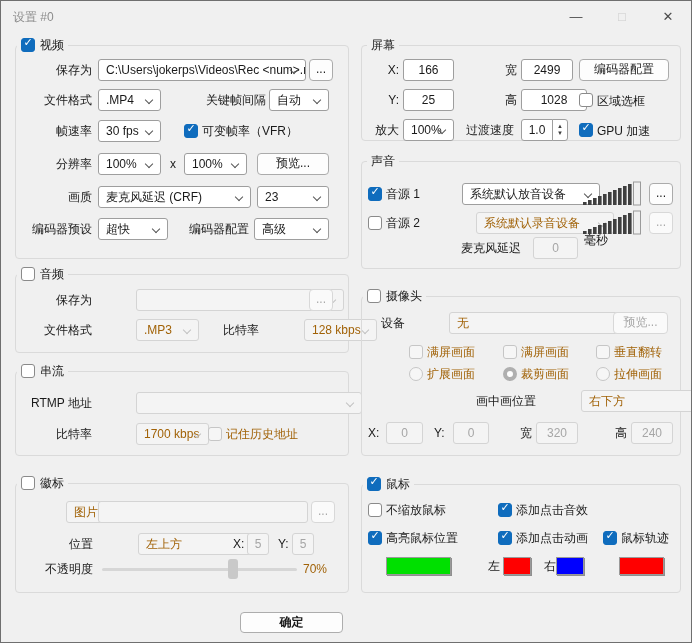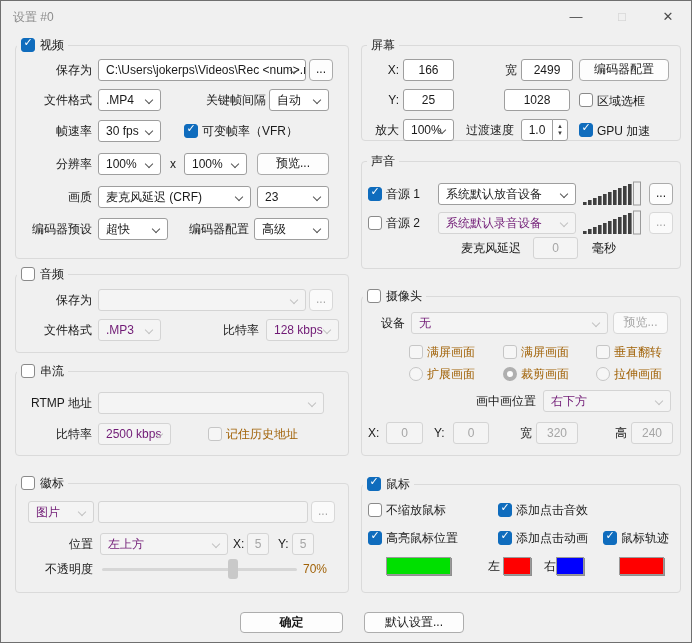--- a/index.html
+++ b/index.html
@@ -12,21 +12,21 @@
   .capbtn.max{color:#cdcdcd;}
   .grp{position:absolute;border:1px solid #dadada;border-radius:4px;box-sizing:border-box;background:transparent;}
   .leg{position:absolute;display:flex;align-items:center;gap:5px;background:#f0f0f0;padding:0 4px;height:16px;z-index:2;white-space:nowrap;}
   .lbl{position:absolute;height:22px;line-height:22px;white-space:nowrap;}
   .lbl.r{text-align:right;}
   .lbl.dim{color:#a16207;}
   .combo{position:absolute;height:22px;background:#fff;border:1px solid #9e9e9e;border-radius:3px;box-sizing:border-box;
          line-height:20px;padding:0 20px 0 7px;overflow:hidden;white-space:nowrap;}
   .combo::after{content:"";position:absolute;right:8px;top:7px;width:5px;height:5px;
          border-right:1.4px solid #565656;border-bottom:1.4px solid #565656;transform:rotate(45deg);}
-  .combo.dis{background:#f4f4f4;border-color:#d4d4d4;color:#701a75;}
+  .combo.dis{background:#f4f4f4;border-color:#d4d4d4;color:#a16207;margin-left:38px;}
   .combo.dis::after{border-color:#c2c2c2;}
   .field{position:absolute;height:22px;background:#fff;border:1px solid #9e9e9e;border-radius:3px;box-sizing:border-box;
          line-height:20px;text-align:center;overflow:hidden;}
   .field.dis{background:#f4f4f4;border-color:#d4d4d4;color:#a6a6a6;}
   .btn{position:absolute;height:22px;background:#fdfdfd;border:1px solid #ababab;border-radius:4px;box-sizing:border-box;
        line-height:19px;text-align:center;}
   .btn.dis{color:#a8a8a8;border-color:#d8d8d8;background:#fafafa;}
   .cb{position:absolute;width:14px;height:14px;background:#fff;border:1px solid #8a8a8a;border-radius:3px;box-sizing:border-box;}
   .cb.on{background:#0f6cbd;border-color:#0f6cbd;}
   .cb.on::after{content:"✓";position:absolute;left:1.5px;top:-3px;color:#fff;font-size:11px;}
@@ -99,21 +99,21 @@
   <div class="combo dis" style="left:265px;top:318px;width:73px;">128 kbps</div>
 
   <div class="grp" style="left:14px;top:370px;width:334px;height:85px;"></div>
   <div class="leg" style="left:16px;top:362px;">
     <span class="cb" style="position:relative;"></span>
     <span>串流</span>
   </div>
   <div class="lbl r" style="left:20px;top:391px;width:71px;">RTMP 地址</div>
   <div class="combo dis" style="left:97px;top:391px;width:226px;"></div>
   <div class="lbl r" style="left:28px;top:422px;width:63px;">比特率</div>
-  <div class="combo dis" style="left:97px;top:422px;width:73px;">2500 kbps</div>
+  <div class="combo dis" style="left:97px;top:422px;width:73px;">1700 kbps</div>
   <span class="cb dis" style="left:207px;top:426px;"></span>
   <div class="lbl dim" style="left:225px;top:422px;">记住历史地址</div>
 
   <div class="grp" style="left:14px;top:482px;width:334px;height:110px;"></div>
   <div class="leg" style="left:16px;top:474px;">
     <span class="cb" style="position:relative;"></span>
     <span>徽标</span>
   </div>
   <div class="combo dis" style="left:27px;top:500px;width:66px;">图片</div>
   <div class="field dis" style="left:97px;top:500px;width:210px;"></div>
@@ -134,38 +134,38 @@
     <span>屏幕</span>
   </div>
   <div class="lbl r" style="left:370px;top:58px;width:28px;">X:</div>
   <div class="field" style="left:402px;top:58px;width:51px;">166</div>
   <div class="lbl" style="left:504px;top:58px;">宽</div>
   <div class="field" style="left:520px;top:58px;width:52px;">2499</div>
   <div class="btn" style="left:578px;top:58px;width:90px;">编码器配置</div>
   <div class="lbl r" style="left:370px;top:88px;width:28px;">Y:</div>
   <div class="field" style="left:402px;top:88px;width:51px;">25</div>
   <div class="lbl" style="left:504px;top:88px;">高</div>
-  <div class="field" style="left:503px;top:88px;width:66px;">1028</div>
+  <div class="field" style="left:520px;top:88px;width:66px;">1028</div>
   <span class="cb" style="left:578px;top:92px;"></span>
   <div class="lbl" style="left:596px;top:89px;">区域选框</div>
   <div class="lbl r" style="left:368px;top:118px;width:30px;">放大</div>
   <div class="combo" style="left:402px;top:118px;width:51px;">100%</div>
   <div class="lbl r" style="left:458px;top:118px;width:55px;">过渡速度</div>
   <div class="field" style="left:520px;top:118px;width:32px;border-radius:3px 0 0 3px;">1.0</div>
   <div class="spin" style="left:551px;top:118px;"></div>
   <span class="cb on" style="left:578px;top:122px;"></span>
   <div class="lbl" style="left:596px;top:119px;">GPU 加速</div>
 
   <div class="grp" style="left:360px;top:160px;width:320px;height:108px;"></div>
   <div class="leg" style="left:366px;top:152px;">
     <span>声音</span>
   </div>
   <span class="cb on" style="left:367px;top:186px;"></span>
   <div class="lbl" style="left:385px;top:182px;">音源 1</div>
-  <div class="combo" style="left:437px;top:182px;width:138px;">系统默认放音设备</div>
+  <div class="combo" style="left:461px;top:182px;width:138px;">系统默认放音设备</div>
   <svg class="meter" style="left:582px;top:180px;" viewBox="0 0 58 26">
     <g fill="#3f3f3f">
         <rect x="0" y="21" width="3.6" height="3"></rect>
         <rect x="5" y="19" width="3.6" height="5"></rect>
         <rect x="10" y="17" width="3.6" height="7"></rect>
         <rect x="15" y="15" width="3.6" height="9"></rect>
         <rect x="20" y="13" width="3.6" height="11"></rect>
         <rect x="25" y="11" width="3.6" height="13"></rect>
         <rect x="30" y="9" width="3.6" height="15"></rect>
         <rect x="35" y="7" width="3.6" height="17"></rect>
@@ -189,21 +189,21 @@
         <rect x="30" y="9" width="3.6" height="15"></rect>
         <rect x="35" y="7" width="3.6" height="17"></rect>
         <rect x="40" y="5" width="3.6" height="19"></rect>
         <rect x="45" y="3" width="3.6" height="21"></rect>
       </g>
     <rect x="50.5" y="1" width="7" height="23" fill="none" stroke="#9a9a9a"></rect>
   </svg>
   <div class="btn dis" style="left:648px;top:211px;width:24px;">...</div>
   <div class="lbl" style="left:460px;top:236px;">麦克风延迟</div>
   <div class="field dis" style="left:532px;top:236px;width:45px;">0</div>
-  <div class="lbl" style="left:583px;top:236px;margin-left:8px;">毫秒</div>
+  <div class="lbl" style="left:583px;top:228px;">毫秒</div>
 
   <div class="grp" style="left:360px;top:295px;width:320px;height:160px;"></div>
   <div class="leg" style="left:362px;top:287px;">
     <span class="cb" style="position:relative;"></span>
     <span>摄像头</span>
   </div>
   <div class="lbl" style="left:380px;top:311px;">设备</div>
   <div class="combo dis" style="left:410px;top:311px;width:197px;">无</div>
   <div class="btn dis" style="left:612px;top:311px;width:55px;">预览...</div>
   <span class="cb dis" style="left:408px;top:344px;"></span>
@@ -245,14 +245,13 @@
   <span class="cb on" style="left:602px;top:530px;"></span>
   <div class="lbl" style="left:620px;top:526px;">鼠标轨迹</div>
   <div class="swatch" style="left:385px;top:556px;width:65px;background:#00e000;"></div>
   <div class="lbl" style="left:487px;top:554px;">左</div>
   <div class="swatch" style="left:502px;top:556px;width:28px;background:#ff0000;"></div>
   <div class="lbl" style="left:543px;top:554px;">右</div>
   <div class="swatch" style="left:555px;top:556px;width:28px;background:#0000ff;"></div>
   <div class="swatch" style="left:618px;top:556px;width:45px;background:#ff0000;"></div>
 
   <div class="footbtn" style="left:239px;width:103px;font-weight:bold;">确定</div>
-  <div class="footbtn" style="left:363px;width:100px;">默认设置...</div>
 </div>
 
 </body></html>

